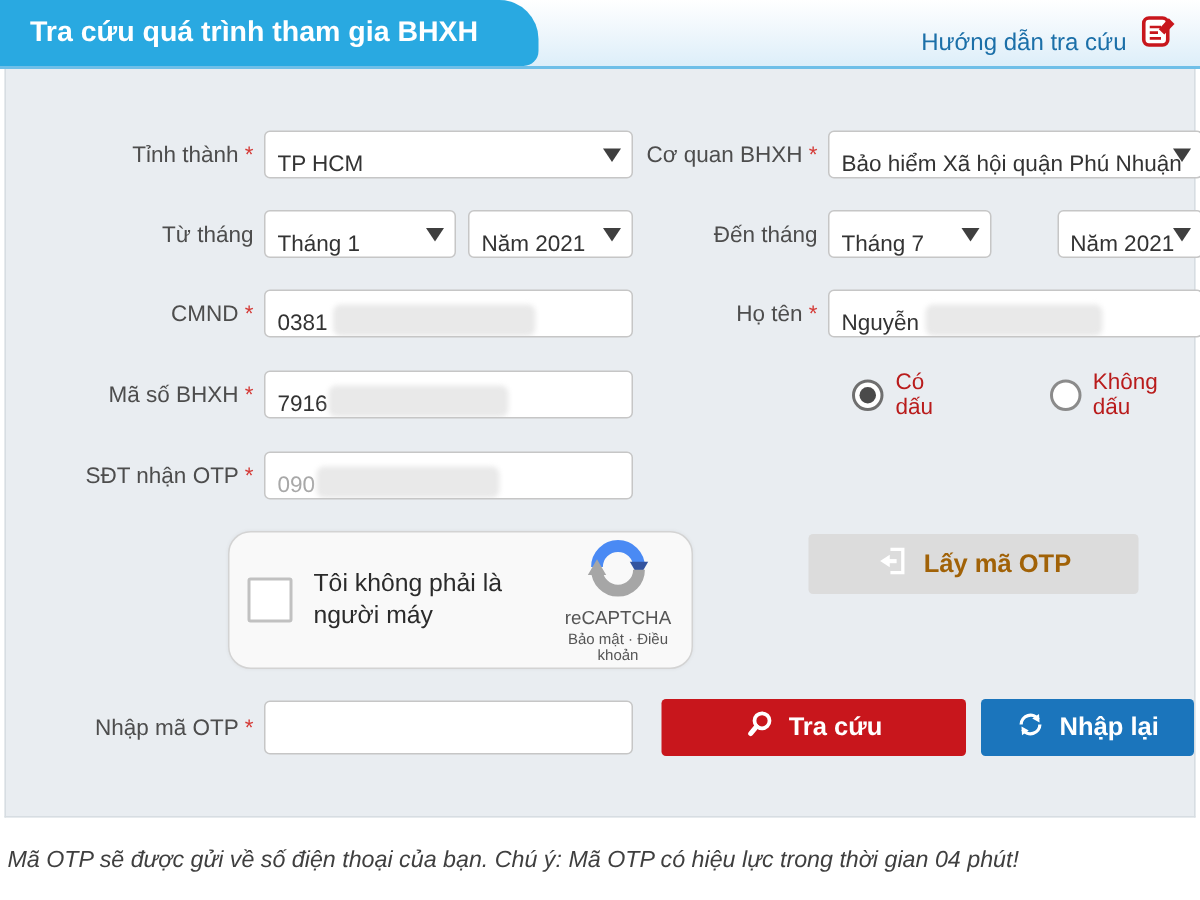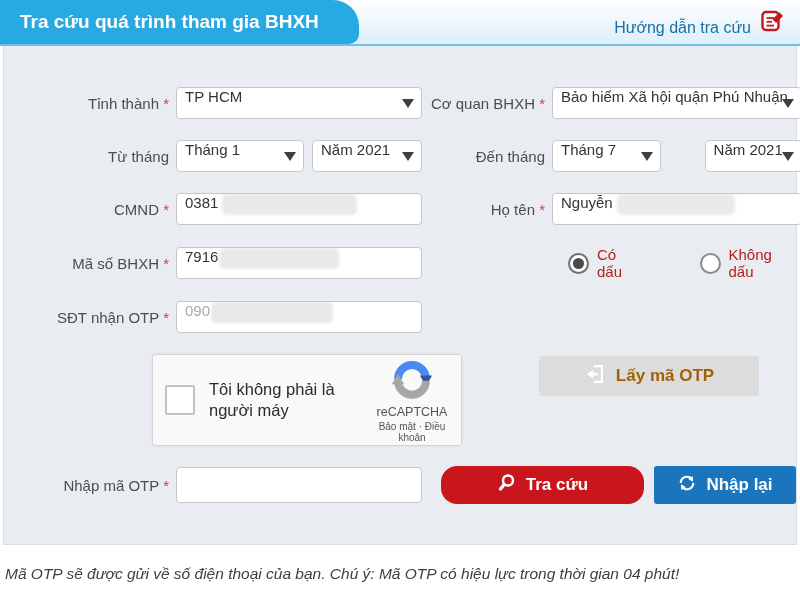--- a/index.html
+++ b/index.html
@@ -40,21 +40,21 @@
   .lbl{flex:none;width:148px;text-align:right;padding-right:7px;box-sizing:border-box;
        font-size:15px;color:#4d4d4d;white-space:nowrap;}
   .lbl-r{flex:none;width:130px;text-align:right;padding-right:7px;box-sizing:border-box;
        font-size:15px;color:#4d4d4d;white-space:nowrap;}
   .req{color:#d43a36;}
   .ctl{flex:none;width:246px;box-sizing:border-box;}
   .ctl-r{flex:none;width:250px;box-sizing:border-box;}
   .select,.input{
     box-sizing:border-box;height:32px;background:#fff;
     border:1px solid #c6c6c6;border-radius:4px;
-    display:flex;align-items:flex-start;padding:0 8px;
+    display:flex;align-items:flex-end;padding:0 8px;
     font-size:15px;color:#333;position:relative;overflow:hidden;
   }
   .select{cursor:pointer;padding-right:22px;white-space:nowrap;}
   .arrow{
     position:absolute;right:7px;top:50%;margin-top:-4px;
     width:0;height:0;
     border-left:6px solid transparent;border-right:6px solid transparent;
     border-top:9px solid #3f3f3f;
   }
   .sel-month{width:128px;margin-right:8px;}
@@ -66,21 +66,21 @@
   .radio-zone{display:flex;align-items:center;padding-left:146px;gap:58px;}
   .radio-item{display:flex;align-items:center;gap:8px;cursor:pointer;}
   .radio{flex:none;width:17px;height:17px;border:2px solid #8b8b8b;border-radius:50%;background:#fff;position:relative;}
   .radio.sel{border-color:#6f6f6f;}
   .radio.sel::after{content:'';position:absolute;left:3px;top:3px;right:3px;bottom:3px;background:#4a4a4a;border-radius:50%;}
   .radio-label{font-size:15px;color:#b91c1c;}
   
   .captcha-row{display:flex;align-items:flex-start;padding-left:148px;margin-bottom:20px;}
   .captcha{
     box-sizing:border-box;width:310px;height:92px;
-    background:#f9f9f9;border:1px solid #d3d3d3;border-radius:3px;
+    background:#f9f9f9;border:1px solid #d3d3d3;border-radius:15px;
     box-shadow:0 0 3px rgba(0,0,0,0.06);
     display:flex;align-items:center;padding:0 12px;
   }
   .cb{flex:none;width:26px;height:26px;background:#fff;border:2px solid #c1c1c1;border-radius:2px;cursor:pointer;}
   .cb-label{flex:1;margin-left:14px;font-size:16.5px;color:#2b2b2b;line-height:1.25;}
   .rc-brand{flex:none;width:74px;text-align:center;}
   .rc-name{font-size:12.5px;color:#555;margin-top:1px;}
   .rc-links{font-size:10px;color:#555;margin-top:2px;cursor:pointer;}
   .btn-otp{
     box-sizing:border-box;margin-left:77px;margin-top:2px;
@@ -88,21 +88,21 @@
     display:flex;align-items:center;justify-content:center;gap:10px;
     color:#a16207;font-size:17px;font-weight:bold;cursor:pointer;
   }
   
   .otp-row{display:flex;align-items:center;}
   .btn{
     box-sizing:border-box;height:38px;border-radius:3px;
     display:flex;align-items:center;justify-content:center;gap:9px;
     color:#fff;font-size:17px;font-weight:bold;cursor:pointer;
   }
-  .btn-search{width:210px;margin-left:19px;background:#c8161c;border-radius:16px;}
+  .btn-search{width:210px;margin-left:19px;background:#c8161c;}
   .btn-reset{width:147px;margin-left:10px;background:#1b75bc;}
   
   .note{margin:20px 0 0 5px;font-size:15.5px;color:#3f3f3f;font-style:italic;}
 </style>
 </head>
 <body>
 
 <div class="header">
   <div class="tab">
     <span>Tra cứu quá trình tham gia BHXH</span>

